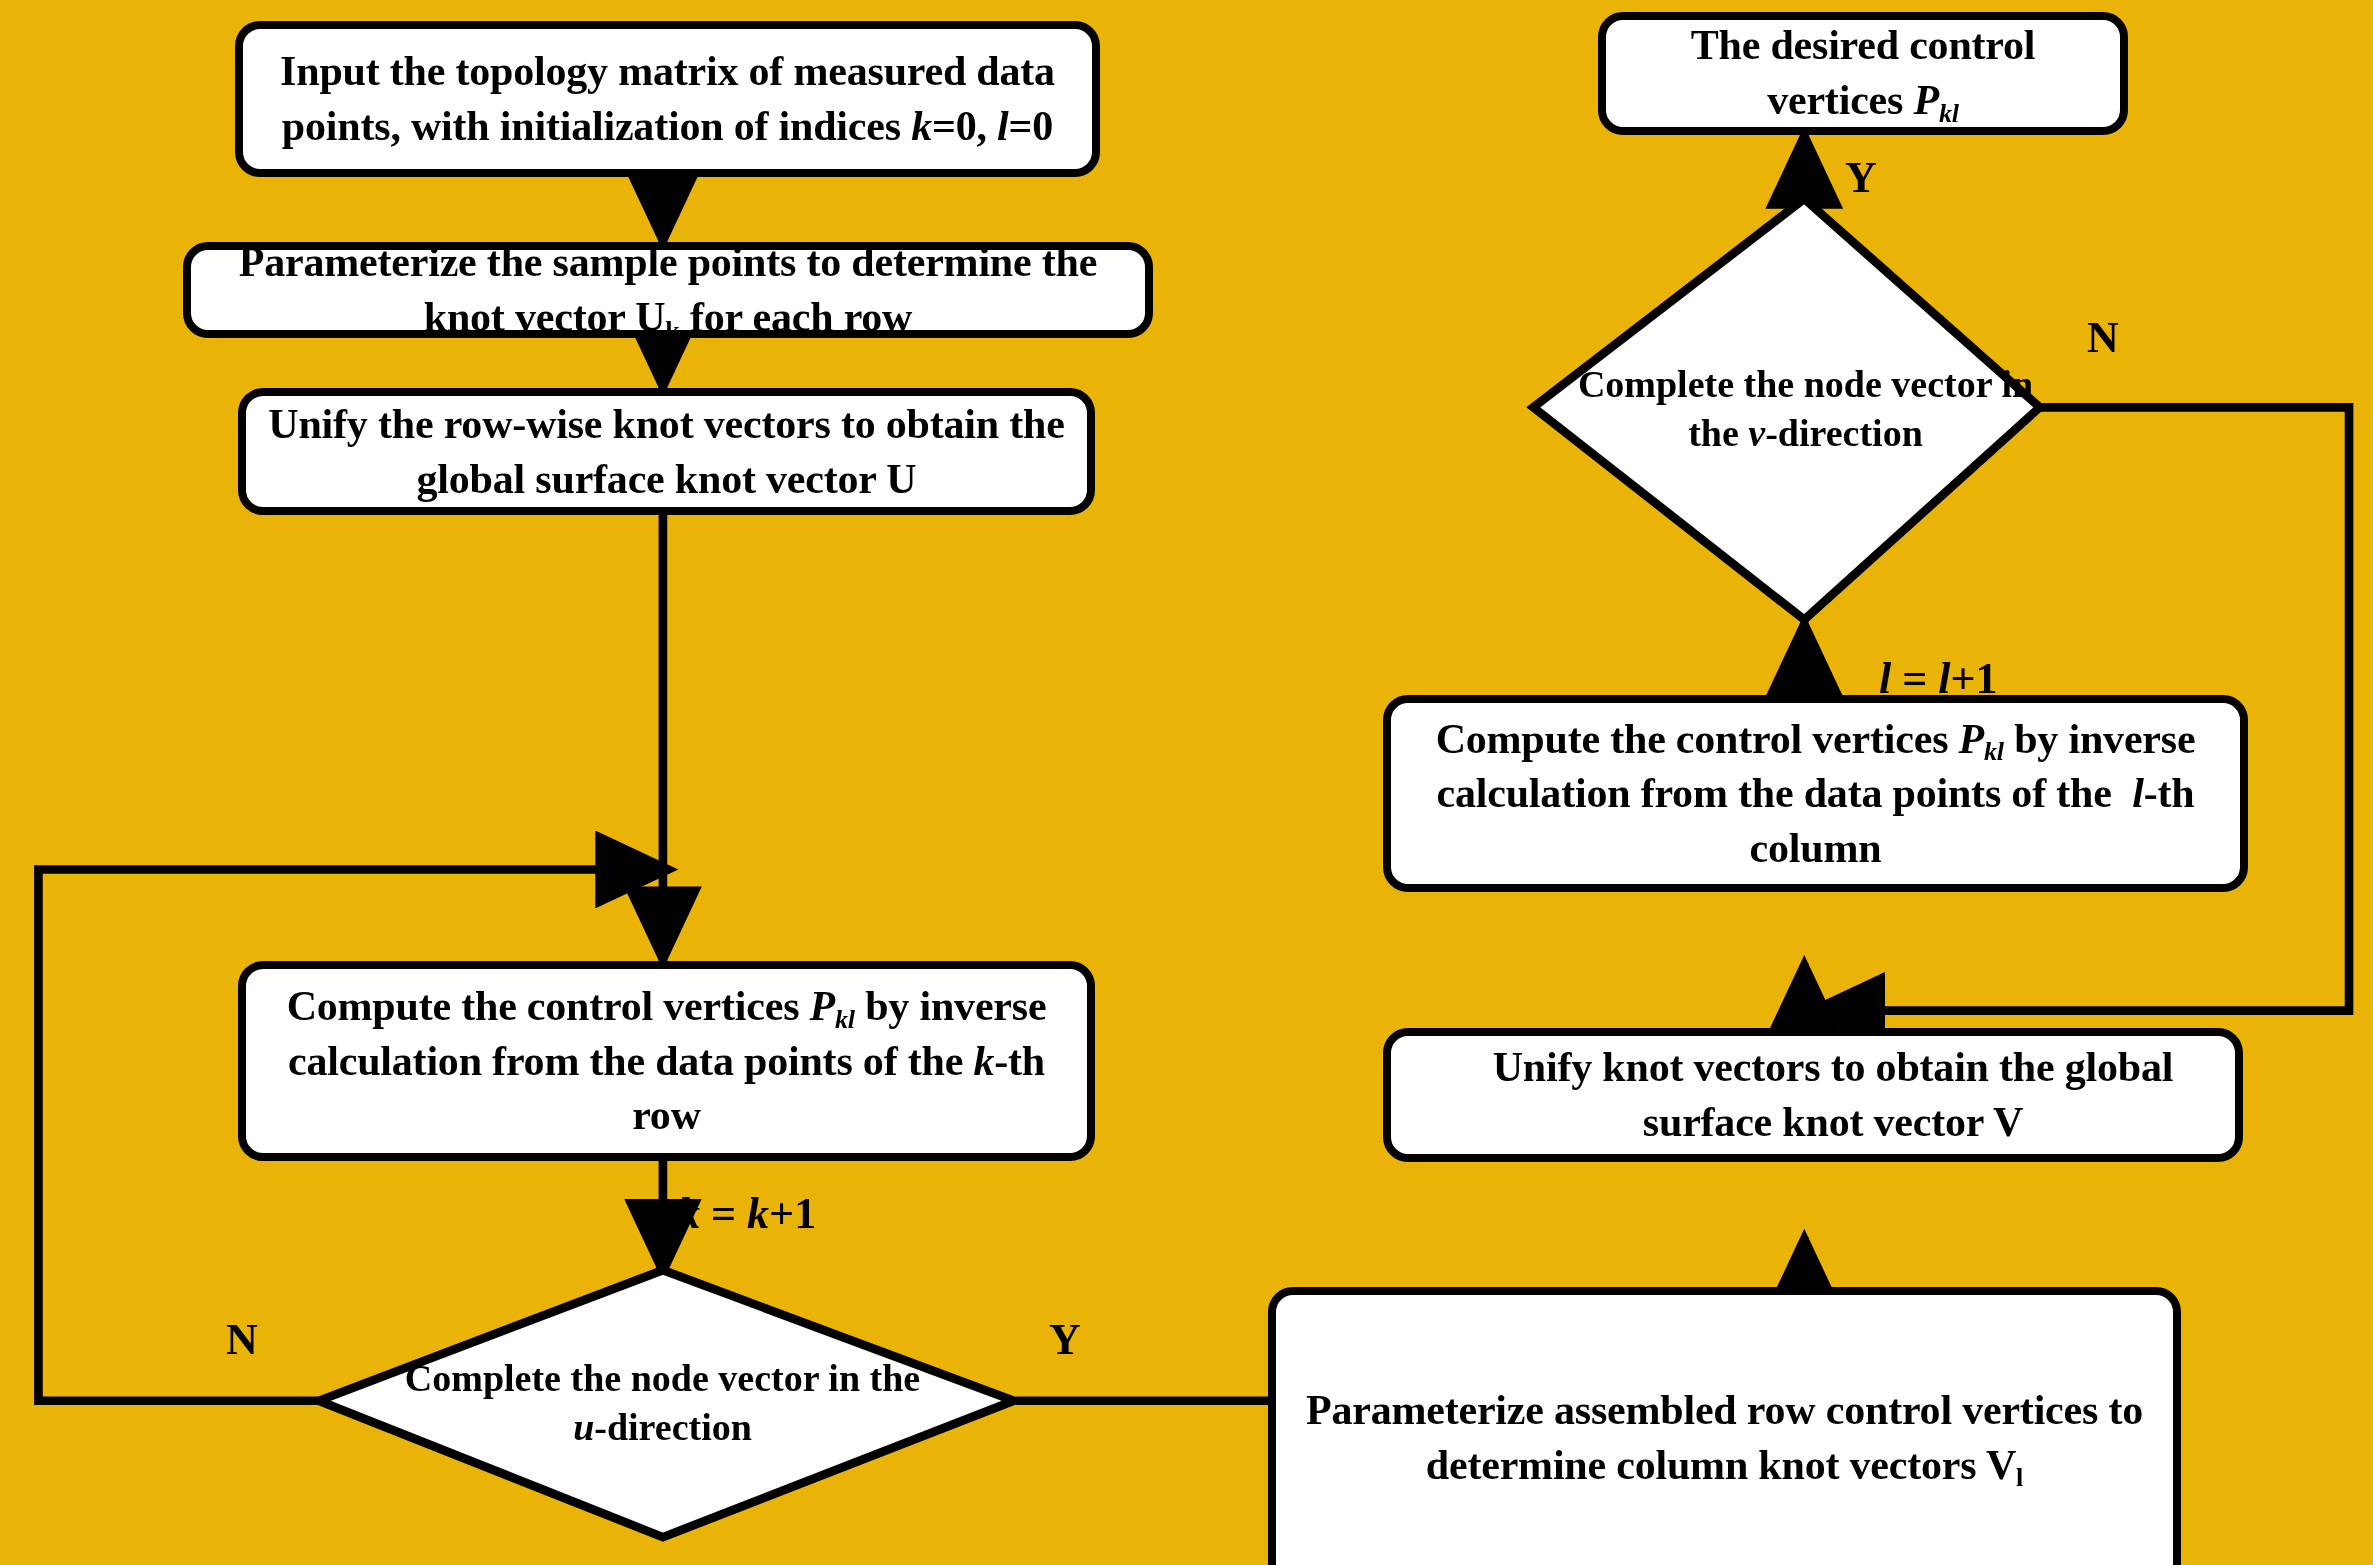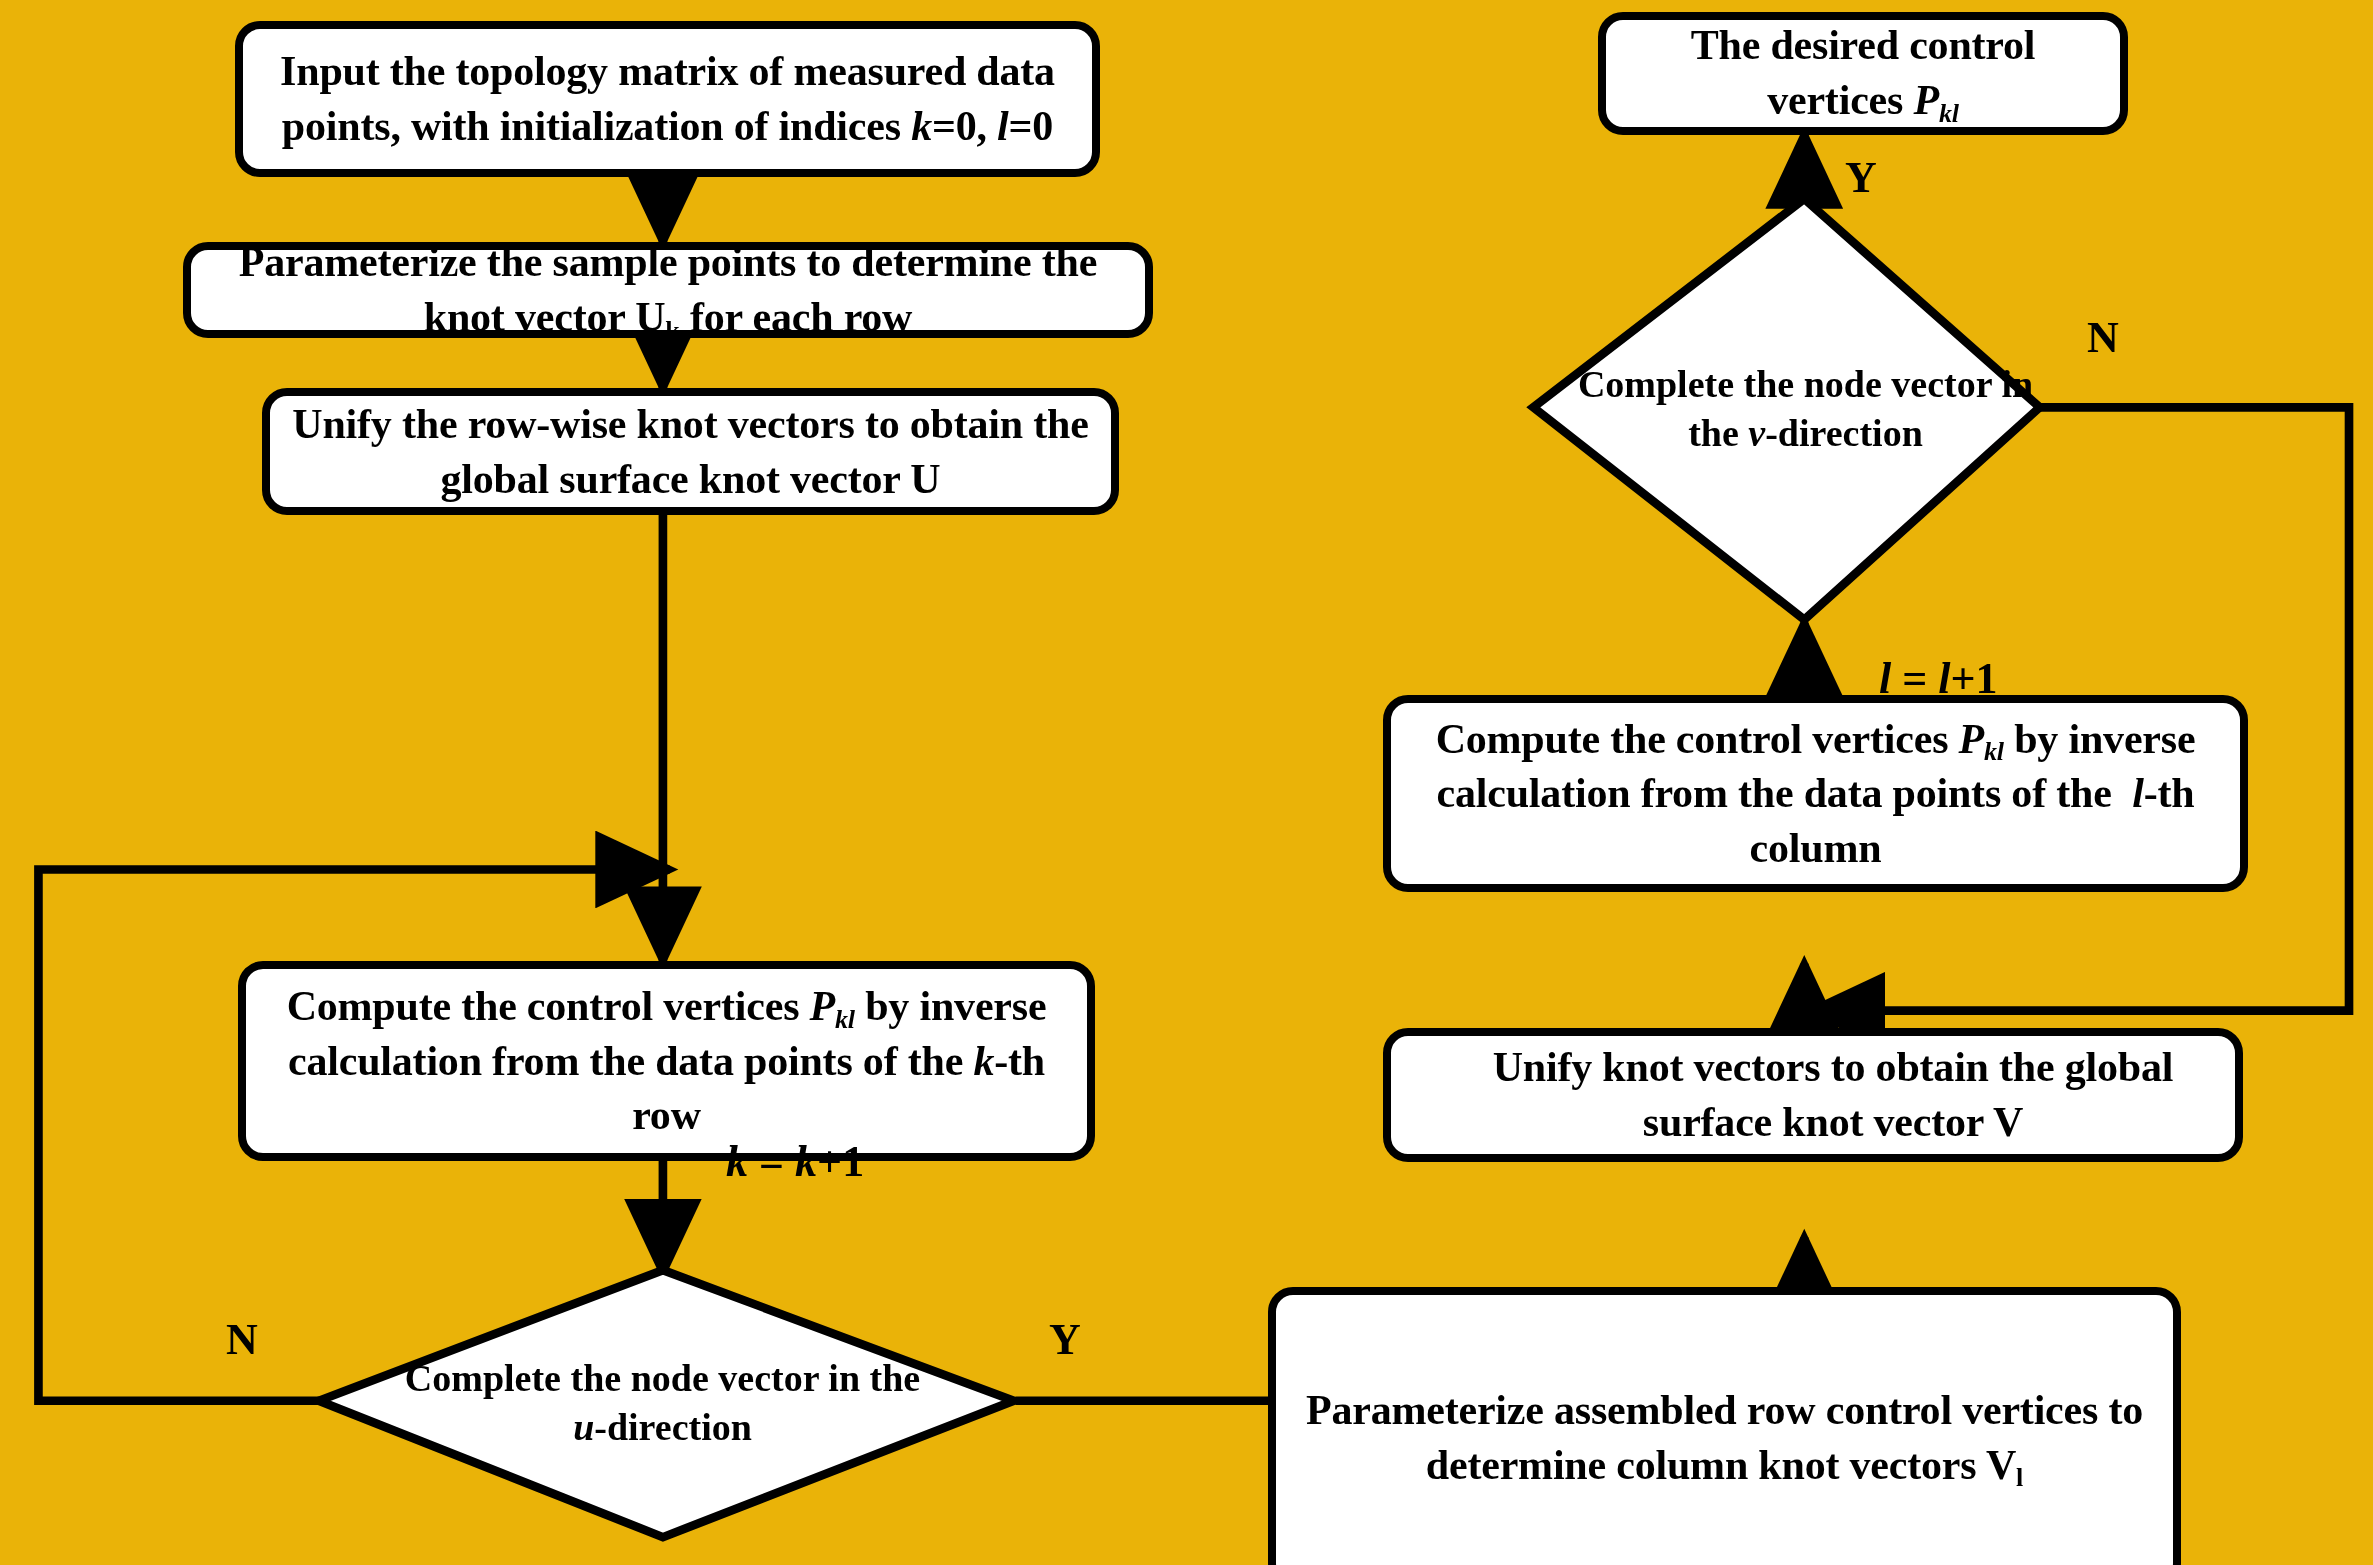--- a/index.html
+++ b/index.html
@@ -102,21 +102,21 @@
       Input the topology matrix of measured data points, with initialization of indices <i class="v">k</i>=0, <i class="v">l</i>=0
     </div>
   </div>
 
   <div class="node proc" style="left:183px;top:242px;width:970px;height:96px;">
     <div class="txt">
       Parameterize the sample points to determine the knot vector U<sub>k</sub> for each row
     </div>
   </div>
 
-  <div class="node proc" style="left:238px;top:388px;width:857px;height:127px;margin-left:24px;">
+  <div class="node proc" style="left:238px;top:388px;width:857px;height:127px;">
     <div class="txt">
       Unify the row-wise knot vectors to obtain the global surface knot vector U
     </div>
   </div>
 
   <div class="node proc" style="left:238px;top:961px;width:857px;height:200px;">
     <div class="txt">
       Compute the control vertices <i class="v">P</i><sub class="it">kl</sub> by inverse calculation from the data points of the <i class="v">k</i>-th row
     </div>
   </div>
@@ -150,21 +150,21 @@
       Unify knot vectors to obtain the global surface knot vector V
     </div>
   </div>
 
   <div class="node proc" style="left:1268px;top:1287px;width:913px;height:301px;">
     <div class="txt">
       Parameterize assembled row control vertices to determine column knot vectors V<sub>l</sub>
     </div>
   </div>
 
-  <div class="edge-label" style="left:678px;top:1136px;margin-left:48px;">
+  <div class="edge-label" style="left:678px;top:1188px;">
     <i class="v">k</i> = <i class="v">k</i>+1
   </div>
 
   <div class="edge-label" style="left:1879px;top:653px;">
     <i class="v">l</i> = <i class="v">l</i>+1
   </div>
 
   <div class="edge-label" style="left:226px;top:1314px;">N</div>
 
   <div class="edge-label" style="left:1049px;top:1314px;">Y</div>

